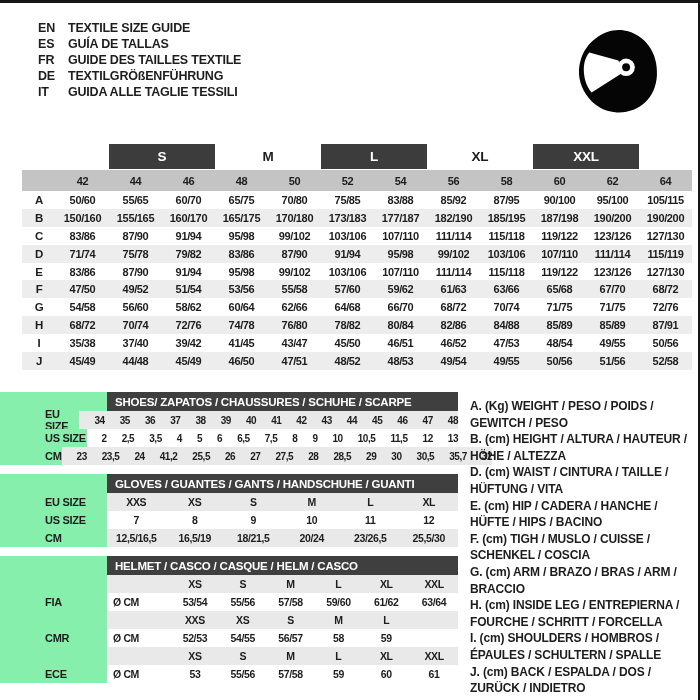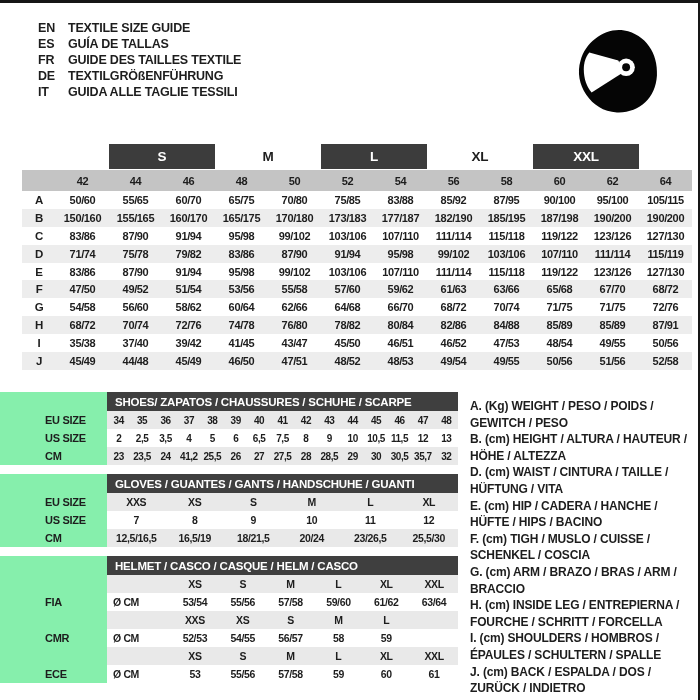--- a/index.html
+++ b/index.html
@@ -32,21 +32,21 @@
   .sub-row.hdr{height:19px;}
   .outer-label{width:107px;box-sizing:border-box;padding-left:45px;display:flex;align-items:center;
     font-weight:bold;font-size:11px;letter-spacing:-0.3px;background:#86efac;}
   .bar{flex:1;background:#3f3f3f;color:#fff;font-weight:bold;font-size:11.5px;letter-spacing:-0.2px;
     display:flex;align-items:center;padding-left:8px;}
   .vals{flex:1;display:grid;}
   .vals.c15{grid-template-columns:repeat(15,1fr);}
   .vals.c6{grid-template-columns:repeat(6,1fr);}
   .vals.helm{grid-template-columns:64px repeat(6,1fr);}
   .vals .cell{font-size:10.5px;}
-  .vals.c15 .cell{font-size:10px;letter-spacing:-0.45px;}
+  .vals.c15 .cell{font-size:10px;letter-spacing:-0.45px;margin-left:15px;}
   .sub-row.gray .vals{background:#e9e9e9;}
   .diam{justify-content:flex-start;padding-left:6px;}
   
   .legend{flex:1;padding:6px 4px 0 12px;box-sizing:border-box;}
   .legend-item{font-weight:bold;font-size:12px;line-height:16.6px;letter-spacing:-0.15px;}
 </style>
 </head>
 <body>
 
 <div class="page">

